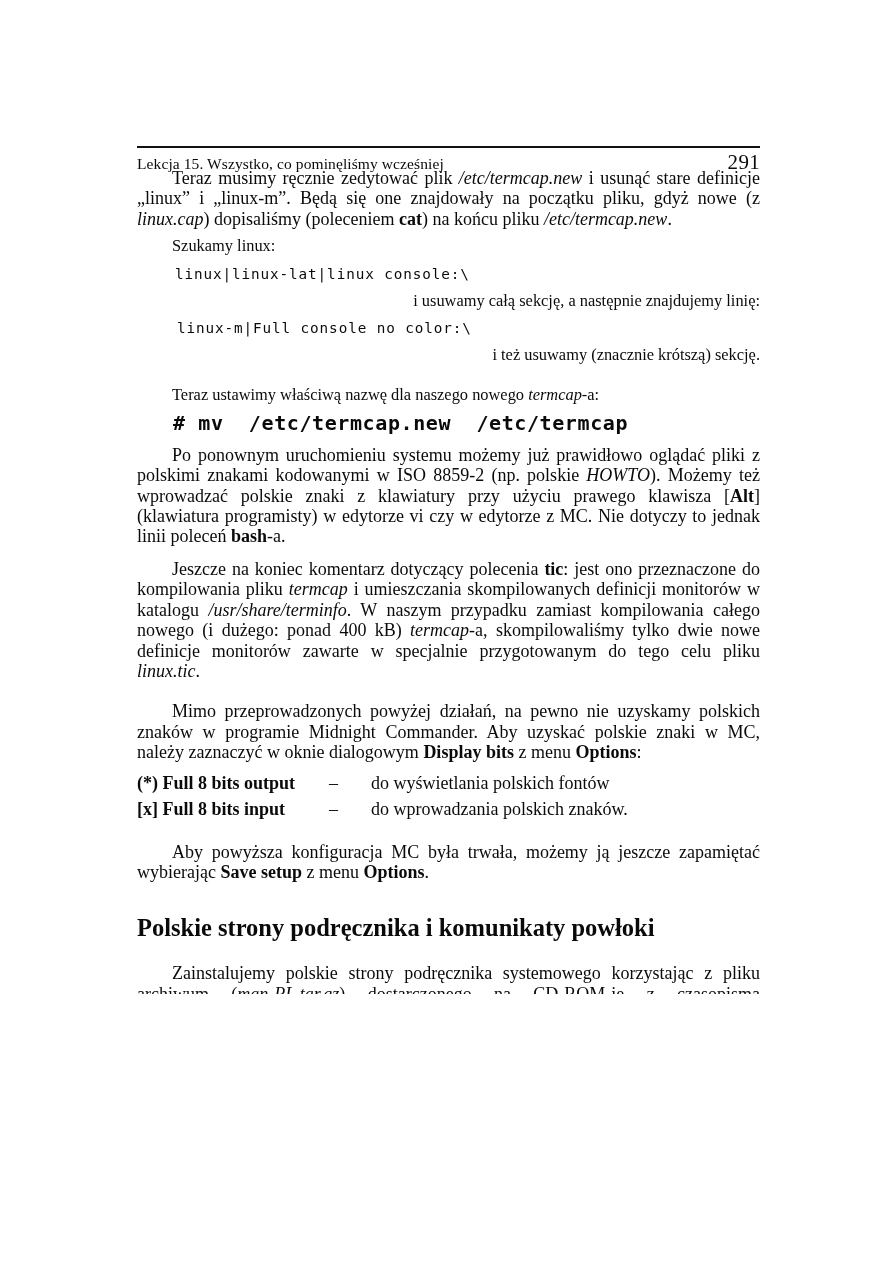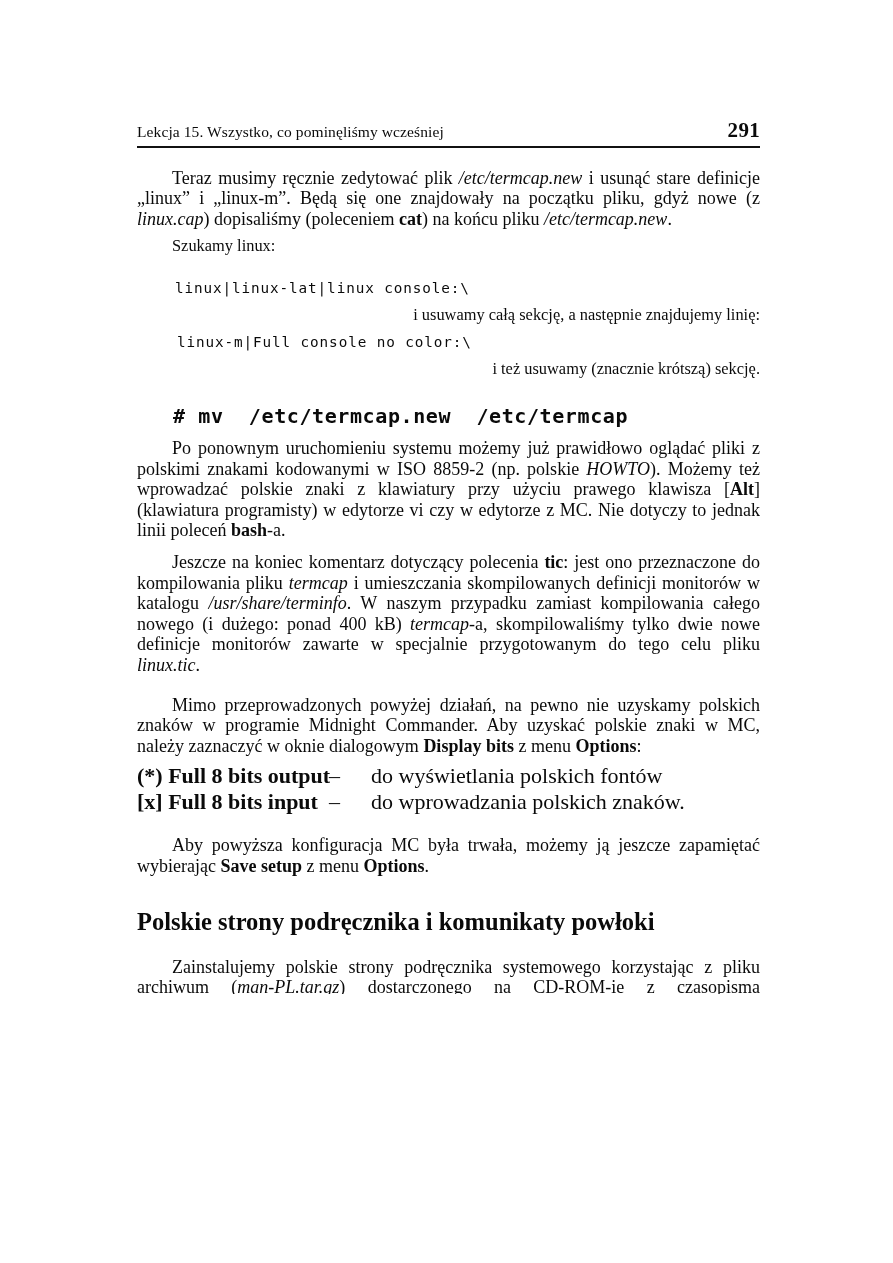--- a/index.html
+++ b/index.html
@@ -29,22 +29,23 @@
     align-items: baseline;
     justify-content: space-between;
   }
   .runhead-title {
     font-size: 15.5px;
     letter-spacing: 0.1px;
     white-space: nowrap;
   }
   .runhead-folio {
     font-size: 21px;
-    font-weight: bold;
+    font-weight: normal;
     letter-spacing: 0.3px;
+    margin-top: 32px;
   }
   .runhead-rule {
     position: absolute;
     left: 137px;
     top: 146px;
     width: 623px;
     height: 2px;
     background: #111111;
   }
 
@@ -89,35 +90,35 @@
   
   .code {
     font-family: "DejaVu Sans Mono", "Liberation Mono", monospace;
     font-size: 14.3px;
     line-height: 20px;
     letter-spacing: 0.9px;
     white-space: pre;
     margin: 0;
     color: #0a0a0a;
   }
-  .code.i1 { padding-left: 38px; margin-top: 14px; }
+  .code.i1 { padding-left: 38px; }
   .code.i2 { padding-left: 40px; }
   .code.cmd {
     font-weight: bold;
     letter-spacing: 0.6px;
     padding-left: 36px;
     font-size: 20px;
   }
 
   
   .optlist { margin: 0; }
   .optrow {
     display: flex;
     align-items: flex-start;
-    font-size: 22px;
+    font-size: 18px;
     line-height: 26px;
   }
   .optrow .opt-label {
     font-weight: bold;
     width: 192px;
     flex: 0 0 192px;
     white-space: nowrap;
   }
   .optrow .opt-dash {
     width: 42px;
@@ -172,20 +173,21 @@
     <div class="gap-s"></div>
 
     <pre class="code i2">linux-m|Full console no color:\</pre>
 
     <div class="gap-s"></div>
 
     <p class="flush">i też usuwamy (znacznie krótszą) sekcję.</p>
 
     <div class="gap-l"></div>
 
+    <p class="lead"><span>Teraz ustawimy właściwą nazwę dla naszego nowego </span><i>termcap</i><span>-a:</span></p>
 
     <div class="gap-s"></div>
 
     <pre class="code cmd"># mv  /etc/termcap.new  /etc/termcap</pre>
 
     <div class="gap-m"></div>
 
     <p class="para"><span>Po ponownym uruchomieniu systemu możemy już prawidłowo oglądać pliki z polskimi znakami kodowanymi w ISO 8859-2 (np. polskie </span><i>HOWTO</i><span>). Możemy też wprowadzać polskie znaki z klawiatury przy użyciu prawego klawisza [</span><b>Alt</b><span>] (klawiatura programisty) w edytorze vi czy w edytorze z MC. Nie dotyczy to jednak linii poleceń </span><b>bash</b><span>-a.</span></p>
 
     <div class="gap-m"></div>

